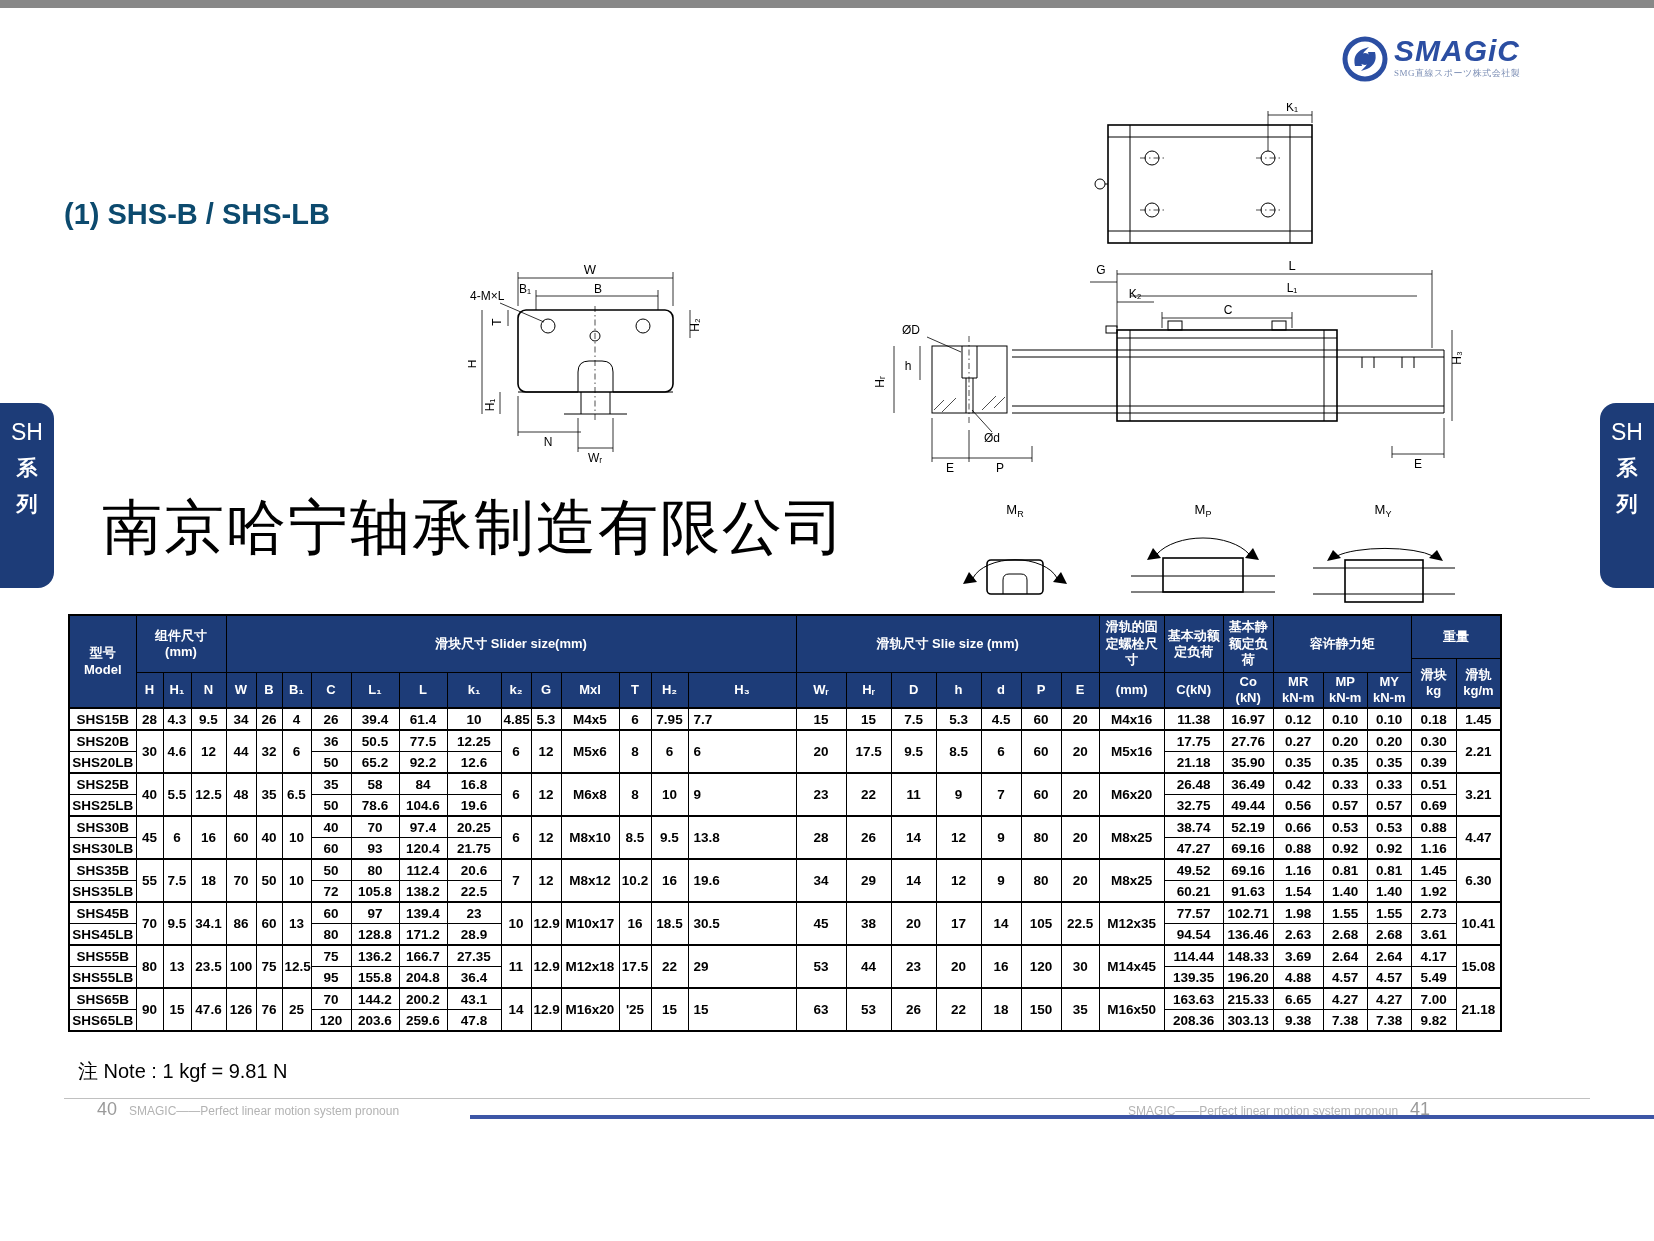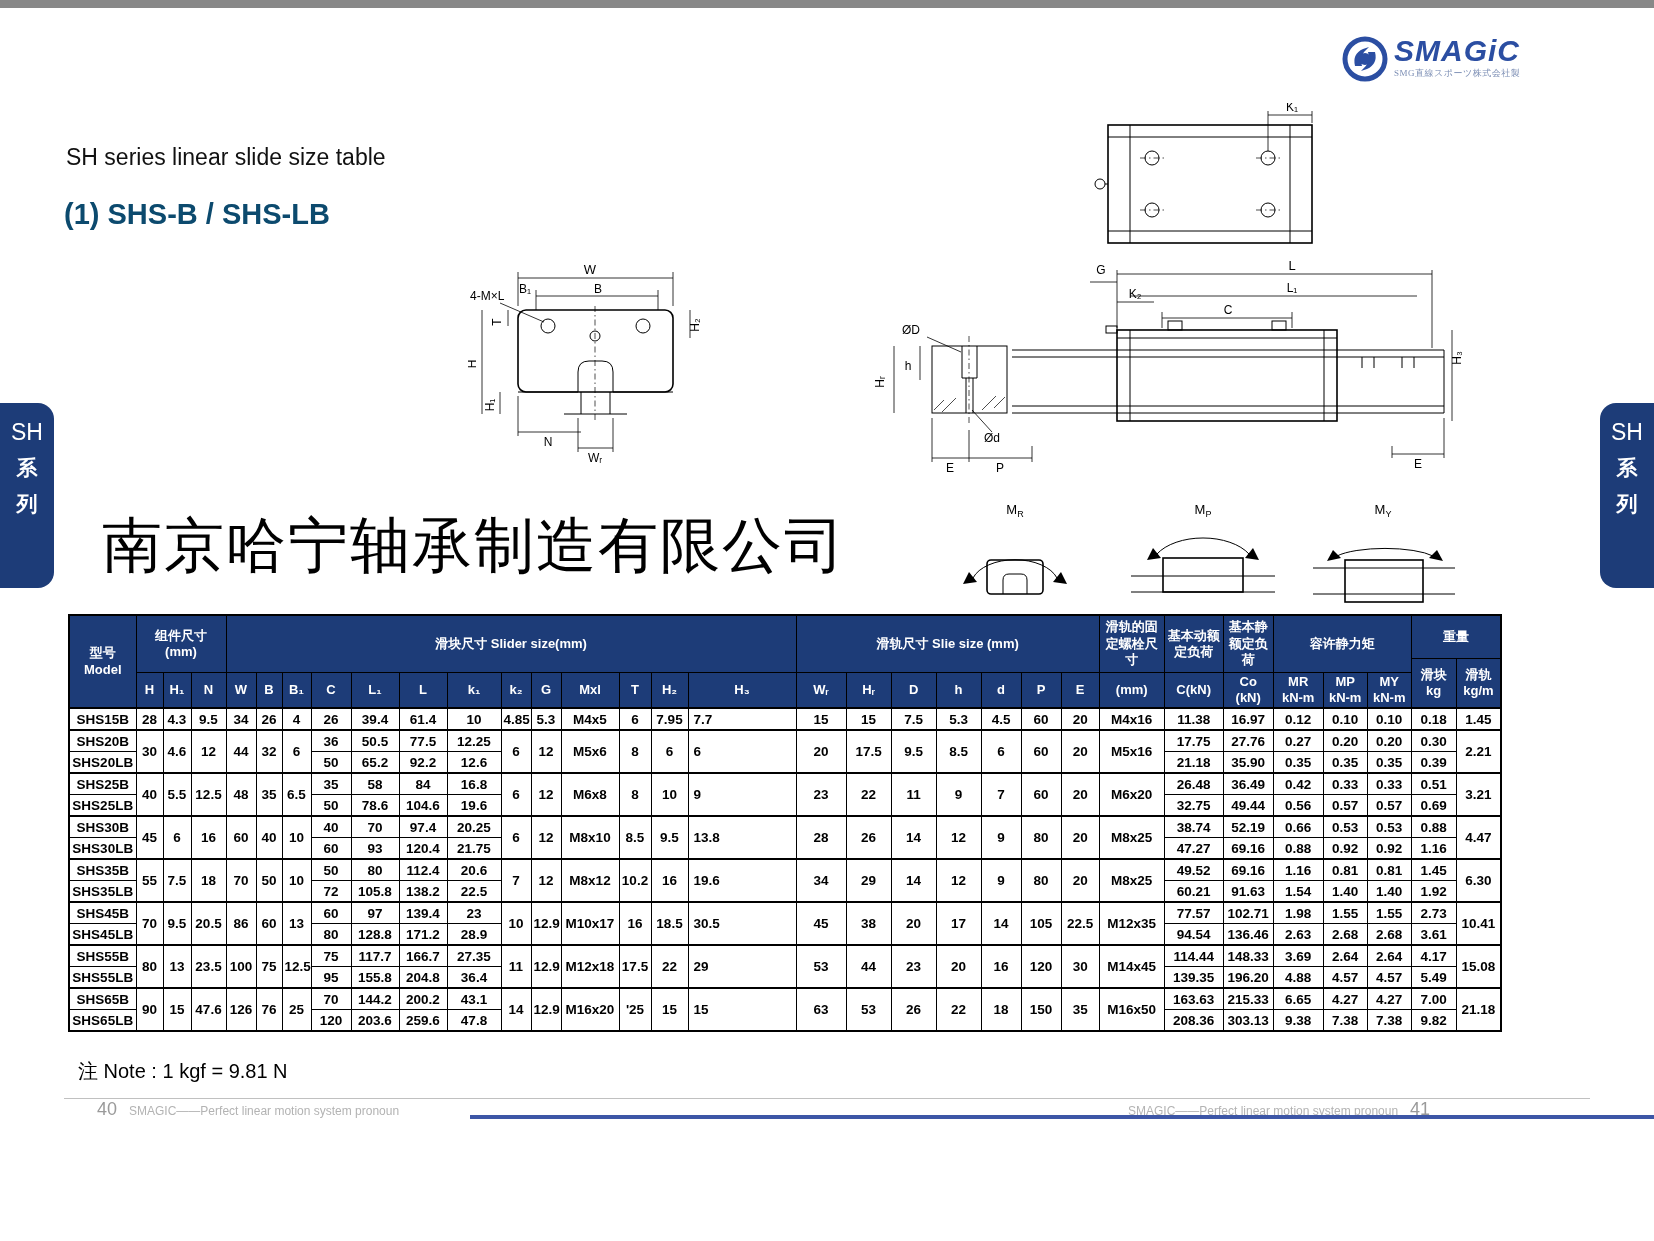--- a/index.html
+++ b/index.html
@@ -20,21 +20,21 @@
 
   
   .side-tab{width:54px;height:185px;background:#1d3c78;color:#fff;top:395px;
             display:flex;flex-direction:column;align-items:center;padding-top:16px;box-sizing:border-box;}
   #tab-left{left:0;border-radius:0 16px 16px 0;}
   #tab-right{left:1600px;border-radius:16px 0 0 16px;}
   .side-tab .t1{font-size:23px;font-weight:normal;}
   .side-tab .t2{font-size:21px;font-weight:bold;margin-top:8px;}
 
   
-  #watermark{left:102px;top:498px;font-family:"Liberation Serif",serif;font-size:60px;color:#000;
+  #watermark{left:102px;top:480px;font-family:"Liberation Serif",serif;font-size:60px;color:#000;
              letter-spacing:2px;white-space:nowrap;}
 
   
   #note{left:78px;top:1050px;font-size:20px;color:#000000;}
   #footer-line{left:64px;top:1090px;width:1526px;height:1px;background:#c0c0c0;}
   #footer-blue{left:470px;top:1107px;width:1184px;height:4px;background:#3d56a6;}
   .footer-grp{top:1091px;display:flex;align-items:baseline;color:#a8a8a8;}
   #footer-left{left:85px;}
   #footer-right{left:1128px;}
   .pageno{font-size:18px;color:#9a9a9a;margin:0 12px;}
@@ -74,21 +74,20 @@
       <path d="M13,30 Q10,18 21,13 L27,11 Q16,20 20,30 Z" fill="#2b4ea2"></path>
       <path d="M33,16 Q36,28 25,33 L19,35 Q30,26 26,16 Z" fill="#2b4ea2"></path>
       <circle cx="23" cy="23" r="6" fill="#2b4ea2"></circle>
     </svg>
     <div id="logo-text">
       <div id="logo-name">SMAGiC</div>
       <div id="logo-sub">SMG直線スポーツ株式会社製</div>
     </div>
   </div>
 
-  <div class="abs" id="title-en">SH series linear slide size table</div>
   <div class="abs" id="subtitle">(1) SHS-B / SHS-LB</div>
 
   <div class="abs side-tab" id="tab-left">
     <span class="t1">SH</span>
     <span class="t2">系</span>
     <span class="t2">列</span>
   </div>
   <div class="abs side-tab" id="tab-right">
     <span class="t1">SH</span>
     <span class="t2">系</span>
@@ -573,21 +572,21 @@
             <td>91.63</td>
             <td>1.54</td>
             <td>1.40</td>
             <td>1.40</td>
             <td>1.92</td>
           </tr>
           <tr class="gs">
             <td>SHS45B</td>
             <td rowspan="2">70</td>
             <td rowspan="2">9.5</td>
-            <td rowspan="2">20.5</td>
+            <td rowspan="2">34.1</td>
             <td rowspan="2">86</td>
             <td rowspan="2">60</td>
             <td rowspan="2">13</td>
             <td>60</td>
             <td>97</td>
             <td>139.4</td>
             <td>23</td>
             <td rowspan="2">10</td>
             <td rowspan="2">12.9</td>
             <td rowspan="2">M10x17</td>
@@ -625,21 +624,21 @@
           </tr>
           <tr class="gs">
             <td>SHS55B</td>
             <td rowspan="2">80</td>
             <td rowspan="2">13</td>
             <td rowspan="2">23.5</td>
             <td rowspan="2">100</td>
             <td rowspan="2">75</td>
             <td rowspan="2">12.5</td>
             <td>75</td>
-            <td>117.7</td>
+            <td>136.2</td>
             <td>166.7</td>
             <td>27.35</td>
             <td rowspan="2">11</td>
             <td rowspan="2">12.9</td>
             <td rowspan="2">M12x18</td>
             <td rowspan="2">17.5</td>
             <td rowspan="2">22</td>
             <td rowspan="2" class="left">29</td>
             <td rowspan="2">53</td>
             <td rowspan="2">44</td>

